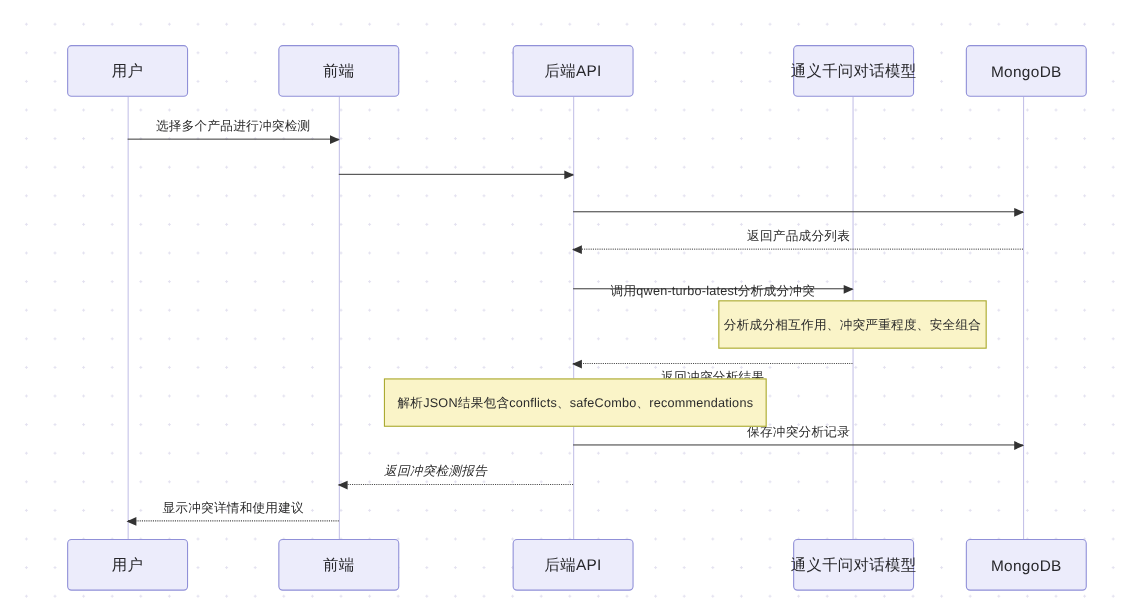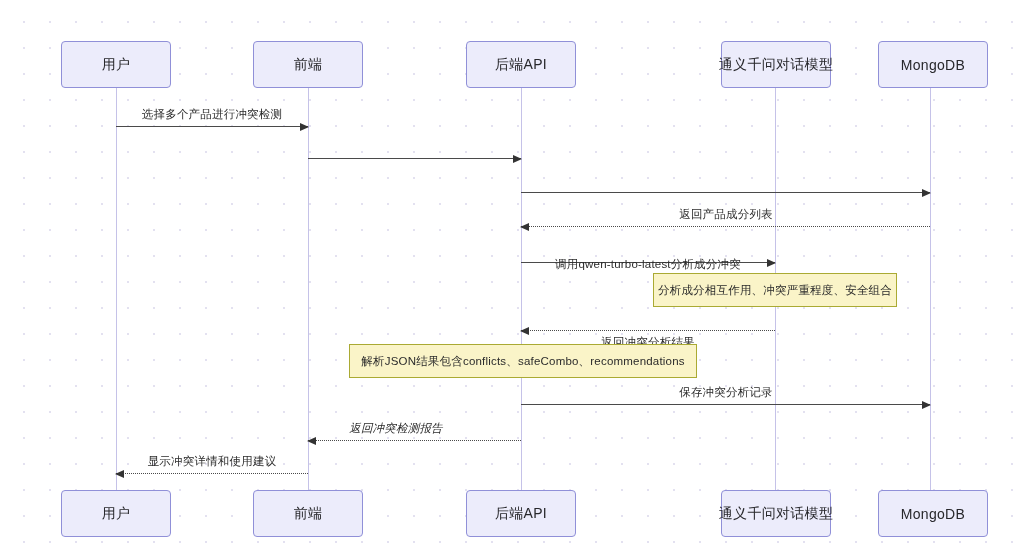--- a/index.html
+++ b/index.html
@@ -91,21 +91,21 @@
   .note {
     position: absolute;
     box-sizing: border-box;
     background: #FAF4C8;
     border: 1px solid #AAAA33;
     display: flex;
     align-items: center;
     justify-content: center;
     font-size: 11.5px;
     color: #2b2b2b;
-    height: 34px;
+    height: 44px;
     padding: 0 12px;
     white-space: nowrap;
     letter-spacing: 0.2px;
   }
 </style>
 </head>
 <body>
 
 <div id="canvas">
 

